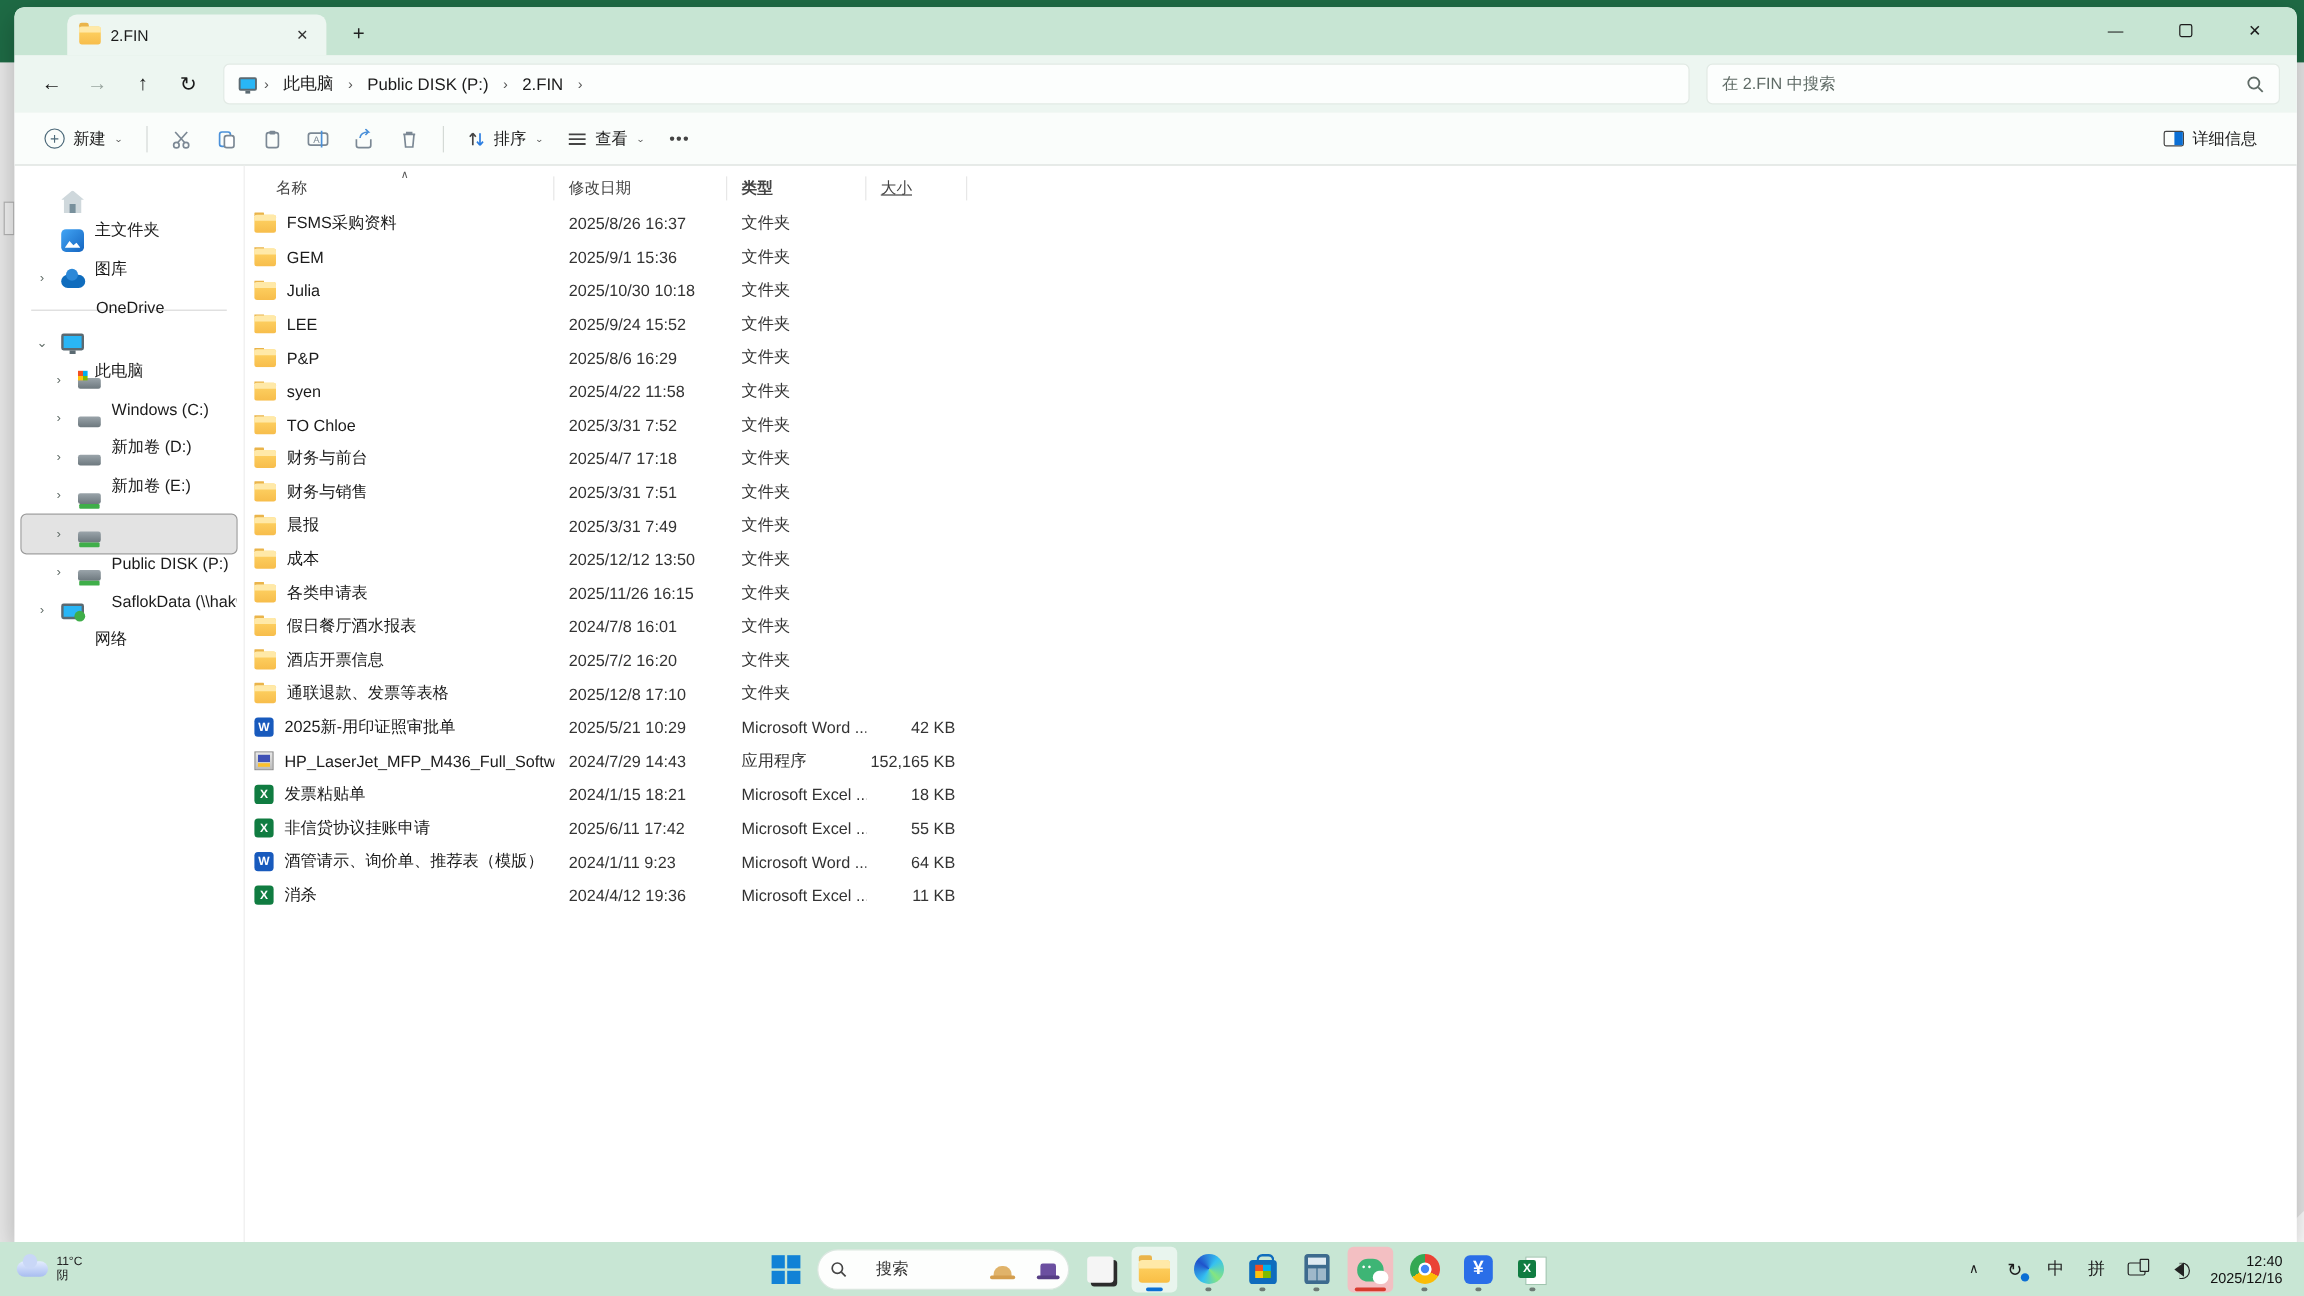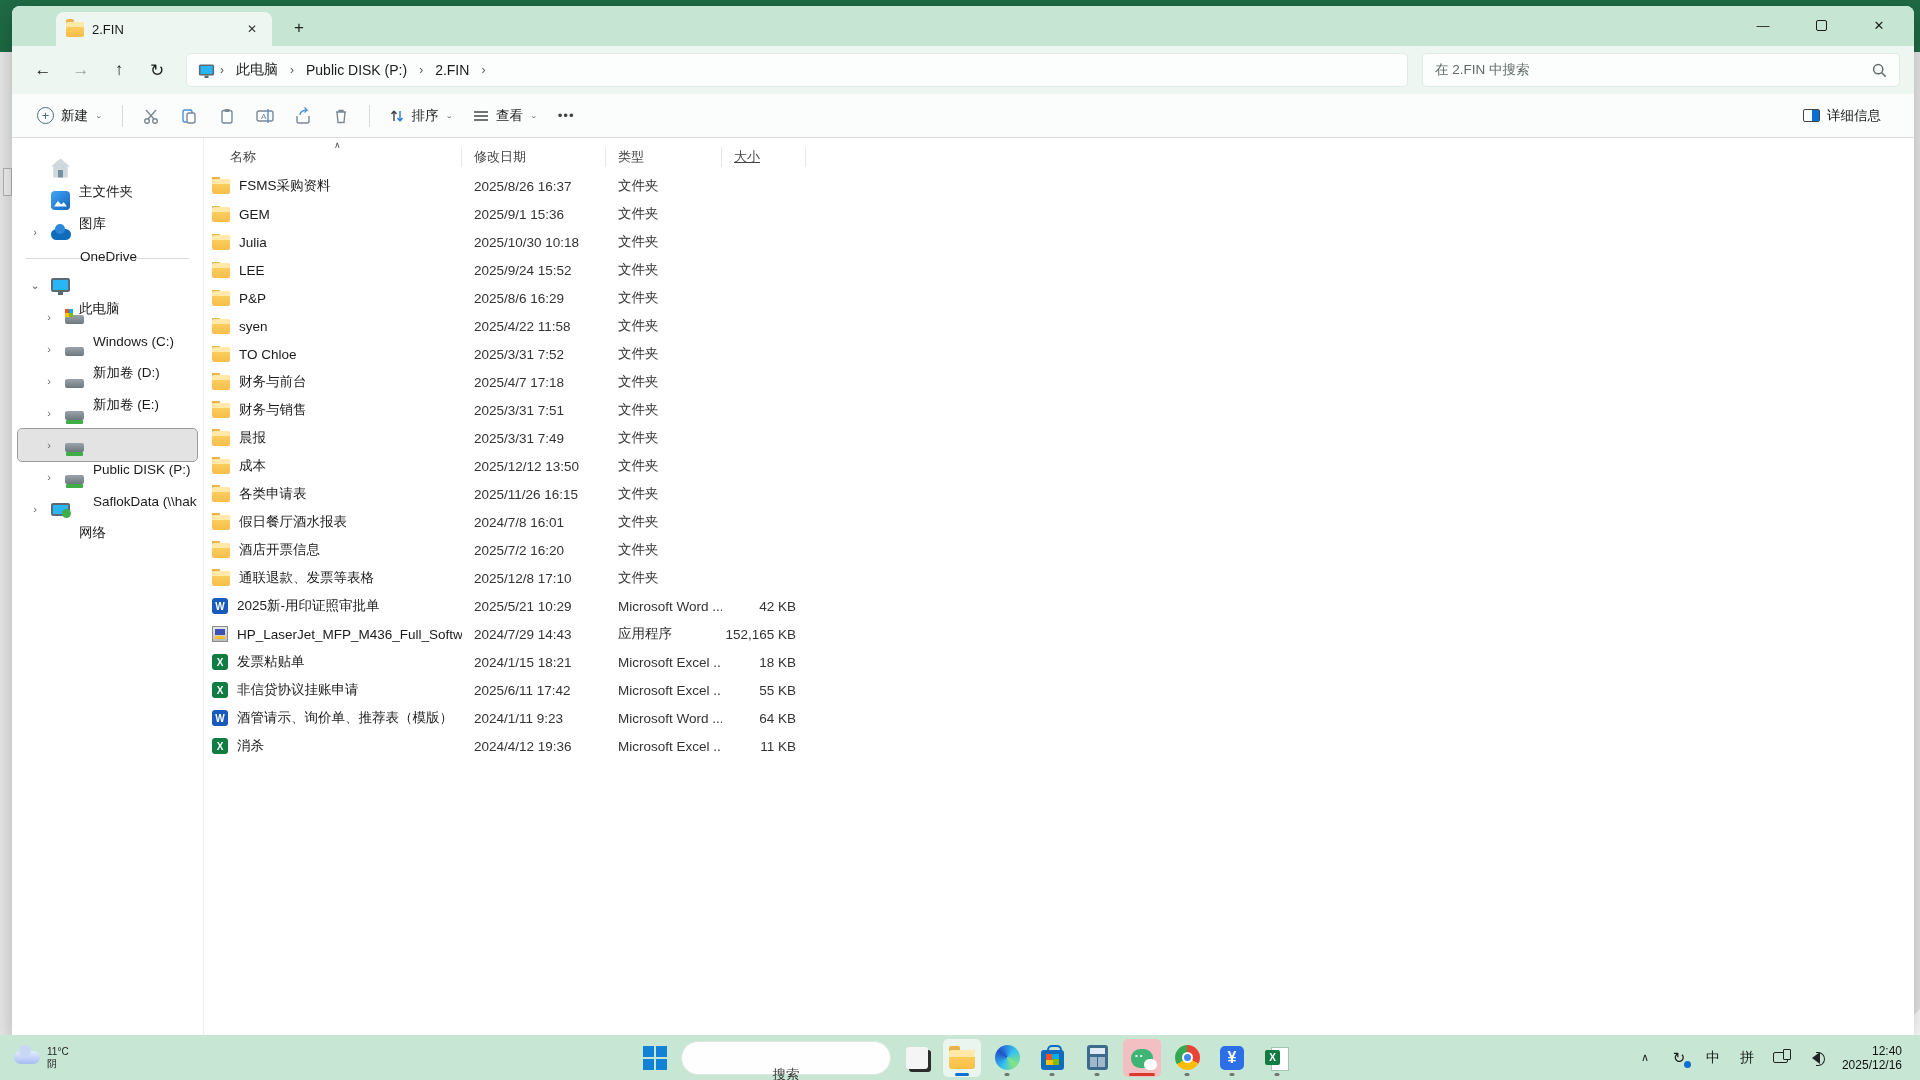--- a/index.html
+++ b/index.html
@@ -70,21 +70,21 @@
   .si-drive.net::after { content:""; position:absolute; left:1px; bottom:-4px; width:17px; height:4px; background:#3fae49; border-radius:1px; }
   .si-net { border:2px solid #5b6a72; border-radius:2px; height:13px; background:#29b6f6; }
   .si-net::after { content:""; position:absolute; right:-3px; bottom:-4px; width:9px; height:9px; border-radius:50%; background:#3fae49; }
 
   
   .filelist { flex:1; padding-top:4px; position:relative; overflow:hidden; }
   .cols { display:flex; height:30px; align-items:center; color:#444; font-size:13px; position:relative; }
   .col { padding-left:26px; border-right:1px solid #e7e7e7; height:20px; display:flex; align-items:center; position:relative; }
   .col.c0 { width:258px; padding-left:26px; }
   .col.c1 { width:144px; padding-left:12px; }
-  .col.c2 { width:116px; padding-left:12px; }
+  .col.c2 { width:116px; padding-left:12px;font-weight:bold; }
   .col.c3 { width:84px;  padding-left:12px;text-decoration:underline; }
   .sort-ind { position:absolute; left:130px; top:-7px; font-size:9px; color:#555; }
   .rows { }
   .frow { display:flex; height:28px; align-items:center; font-size:13.5px; }
   .frow .cell { white-space:nowrap; overflow:hidden; }
   .frow .name { width:258px; display:flex; align-items:center; gap:9px; padding-left:8px; }
   .frow .date { width:144px; padding-left:12px; color:#333; }
   .frow .type { width:116px; padding-left:12px; color:#333; }
   .frow .size { width:84px; padding-right:10px; text-align:right; color:#333; }
   
@@ -117,21 +117,21 @@
   .wtxt { font-size:10px; line-height:12px; color:#222; }
   .tb-center { position:absolute; left:636px; top:0; height:45px; display:flex; align-items:center; gap:7px; }
   .app { width:38px; height:38px; border-radius:5px; display:flex; align-items:center; justify-content:center; position:relative; }
   .app .dot { position:absolute; bottom:1px; left:50%; transform:translateX(-50%); width:5px; height:3px; border-radius:2px; background:#6d7a74; }
   .app.active { background:#e9f5ee; }
   .app.active .dot { width:14px; background:#0b6fd4; }
   .app .redline { position:absolute; bottom:1px; left:6px; right:6px; height:3px; border-radius:2px; background:#d83b2e; }
   .ai { width:24px; height:24px; position:relative; }
   .ai-start { display:grid; grid-template-columns:11px 11px; grid-template-rows:11px 11px; gap:2px; width:24px; height:24px; }
   .ai-start i { background:#1182d6; }
-  .searchbar { width:210px; height:34px; background:#fdfefd; border:1px solid #dbe7e0; border-radius:17px; display:flex; align-items:center; padding:0 10px; gap:24px; color:#444;flex-direction:column; }
+  .searchbar { width:210px; height:34px; background:#fdfefd; border:1px solid #dbe7e0; border-radius:17px; display:flex; align-items:center; padding:0 10px; gap:24px; color:#444; }
   .searchbar .ph { flex:1; font-size:13.5px; color:#333; }
   .hat1 { width:15px; height:9px; background:#e0b36a; border-radius:7px 7px 0 0; position:relative; top:2px; }
   .hat1::after { content:""; position:absolute; left:-3px; bottom:-2px; width:21px; height:3px; background:#d49e4e; border-radius:2px; }
   .hat2 { width:13px; height:11px; background:#6b4fa0; border-radius:2px 2px 0 0; position:relative; top:1px; }
   .hat2::after { content:""; position:absolute; left:-3px; bottom:-2px; width:19px; height:3px; background:#563e85; border-radius:2px; }
   .ai-taskview { width:22px; height:22px; background:#f5f5f5; border-radius:3px; position:relative; box-shadow:3px 3px 0 #2c2c2c; }
   .ai-folder { width:26px; height:19px; background:linear-gradient(#ffd567,#f9be45); border-radius:3px; position:relative; margin-top:3px; }
   .ai-folder::before { content:""; position:absolute; top:-4px; left:0; width:11px; height:5px; background:#eab44a; border-radius:2px 2px 0 0; }
   .ai-folder::after { content:""; position:absolute; left:0; right:0; top:0; height:7px; background:#ffe9a8; border-radius:3px 3px 0 0; }
   .ai-edge { width:25px; height:25px; border-radius:50%; background:conic-gradient(from 210deg,#35c1f1,#2052cb,#35c1f1,#86e57f 80%,#35c1f1); }

